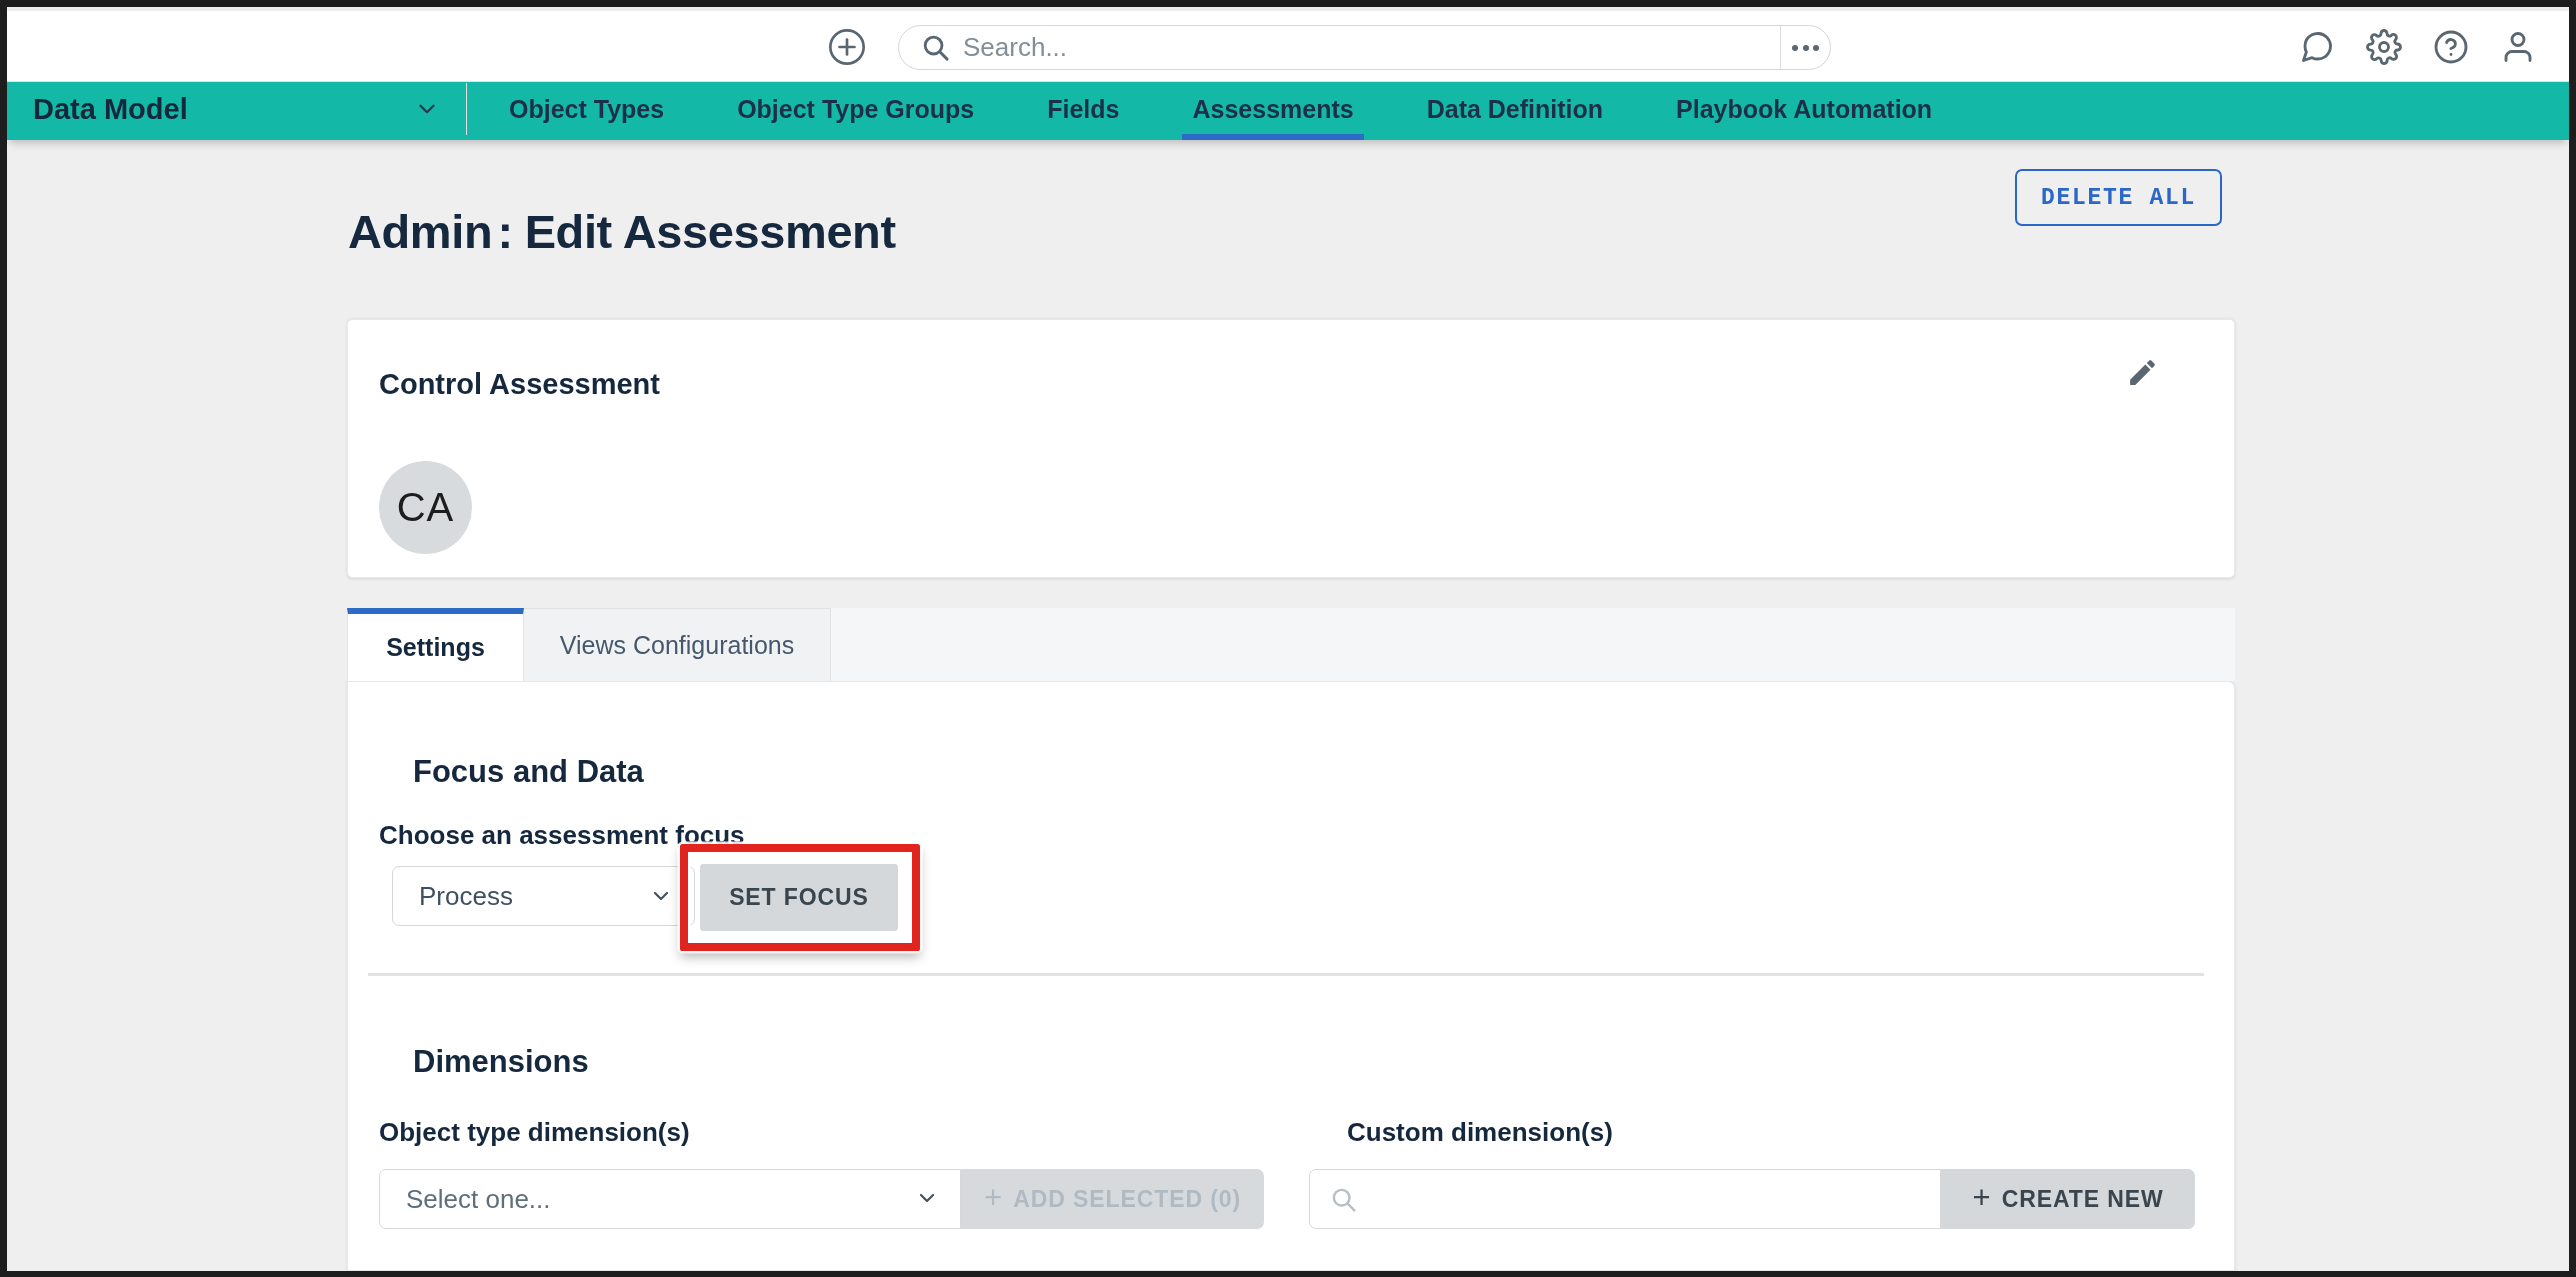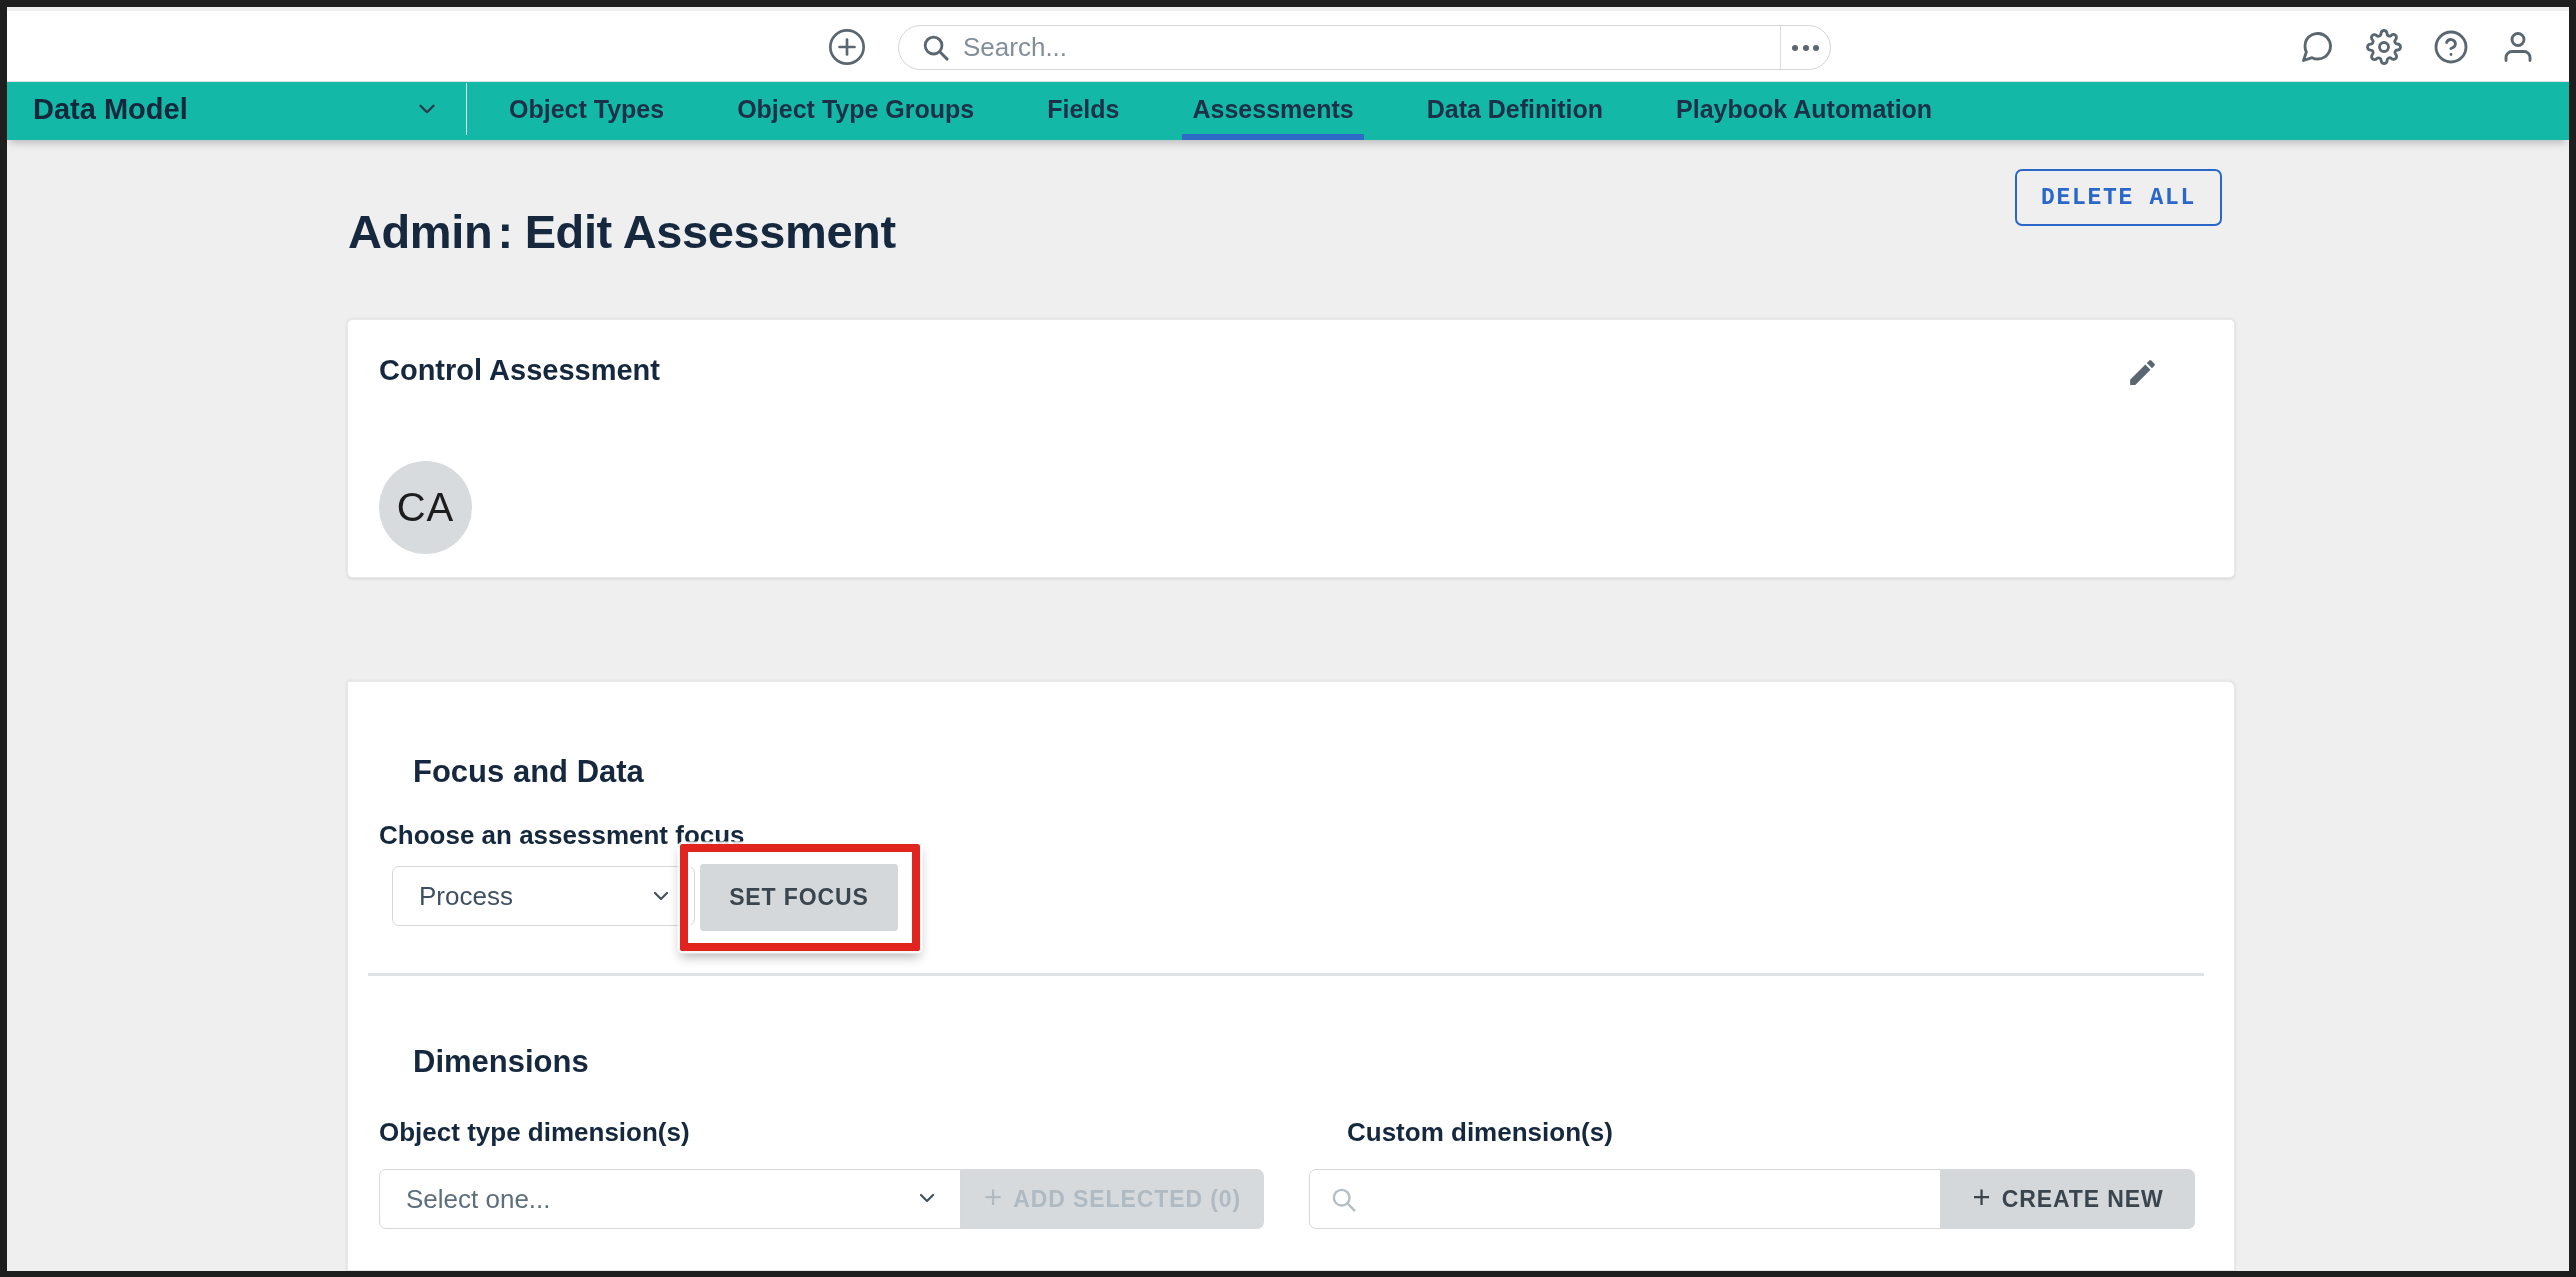--- a/index.html
+++ b/index.html
@@ -45,21 +45,21 @@
   .page-title .t-sep { font-weight:800; margin:0 12px 0 5.2px; }
   .page-title .t-rest { font-weight:600; }
   .delete-all { position:absolute; left:2008px; top:162px; width:207px; height:57px;
                 border:2.6px solid #2b67c8; border-radius:7px; background:transparent;
                 color:#2b67c8; font-size:23px; font-weight:700; letter-spacing:1.7px;
                 font-family:Liberation Mono, monospace; cursor:pointer; }
 
   
   .card1 { position:absolute; left:340px; top:312px; width:1888px; height:259px; background:#fff;
            border:0.9px solid #e8e8e9; border-radius:5.2px; box-shadow:0 0.9px 3.4px rgba(0,0,0,.10); }
-  .card1 .card-title { position:absolute; left:31px; top:34px; font-size:29px; font-weight:700; color:#16283e; }
+  .card1 .card-title { position:absolute; left:31px; top:48px; font-size:29px; font-weight:700; color:#16283e; }
   .card1 .edit-ico { position:absolute; left:1778px; top:36px; cursor:pointer; }
   .avatar { position:absolute; left:31px; top:141px; width:93px; height:93px; border-radius:50%;
             background:#d8dbde; display:flex; align-items:center; justify-content:center;
             font-size:40px; font-weight:400; letter-spacing:0.9px; color:#1d1d1d; }
 
   
   .tabstrip { position:absolute; left:340px; top:601px; width:1888px; height:73px;
               background:#f5f6f7; display:flex; z-index:3; }
   .tab { height:73px; display:flex; align-items:center; justify-content:center; font-size:25px;
          cursor:pointer; white-space:nowrap; }
@@ -189,20 +189,24 @@
   <div class="card1">
     <div class="card-title">Control Assessment</div>
     <div class="edit-ico">
       <svg width="33" height="33" viewBox="0 0 24 24" fill="#5a6771">
         <path d="M3 17.25V21h3.75L17.81 9.94l-3.75-3.75L3 17.25zM20.71 7.04c.39-.39.39-1.02 0-1.41l-2.34-2.34a.9959.9959 0 0 0-1.41 0l-1.83 1.83 3.75 3.75 1.83-1.83z"></path>
       </svg>
     </div>
     <div class="avatar">CA</div>
   </div>
 
+  <div class="tabstrip">
+    <div class="tab active">Settings</div>
+    <div class="tab inactive">Views Configurations</div>
+  </div>
 
   <div class="card2">
 
     <div class="sec-heading" style="top:72px;">Focus and Data</div>
     <div class="field-label" style="left:31px; top:138px;">Choose an assessment focus</div>
 
     <div class="select-box" style="left:44px; top:184px; width:303px;justify-content:center;">
       <span class="sel-text" style="color:#3f5062;">Process</span>
       <span class="sel-chev">
         <svg width="24" height="24" viewBox="0 0 24 24" fill="none" stroke="#42525f" stroke-width="2.2" stroke-linecap="round" stroke-linejoin="round">

